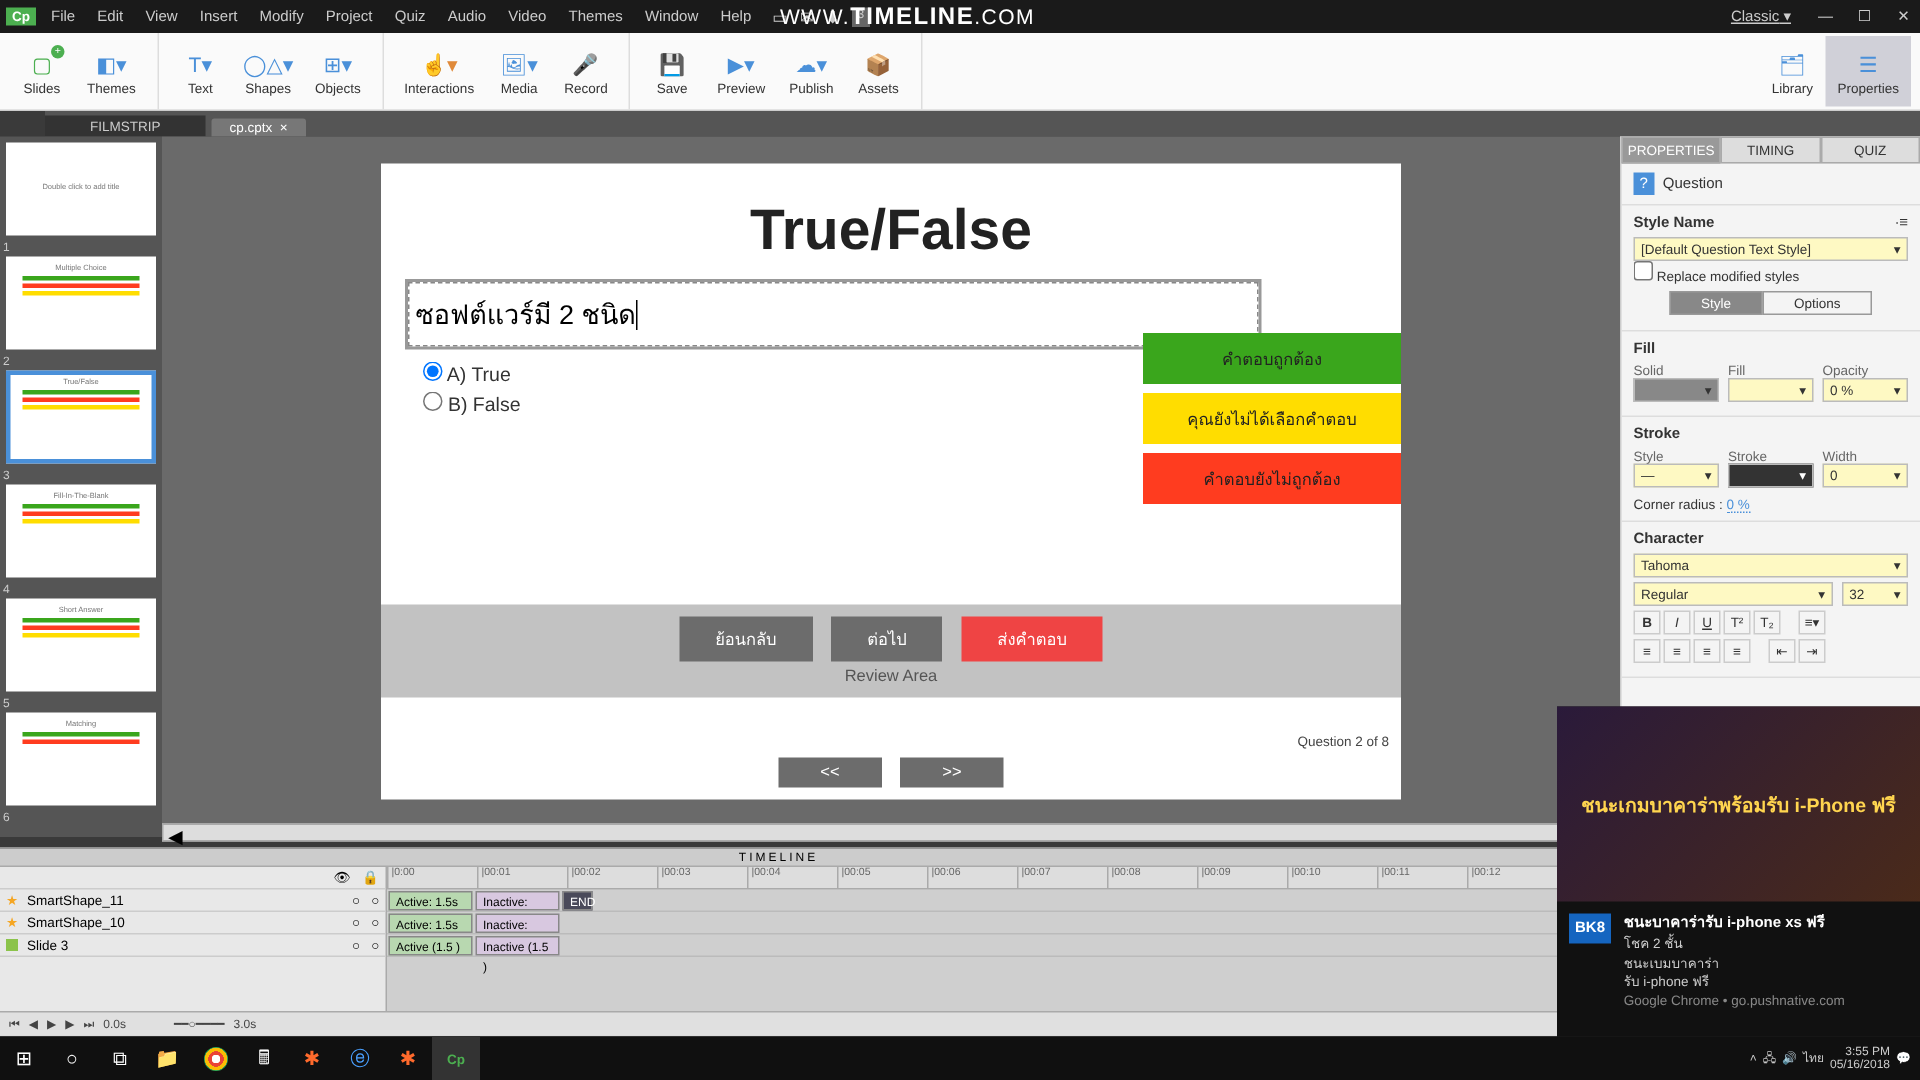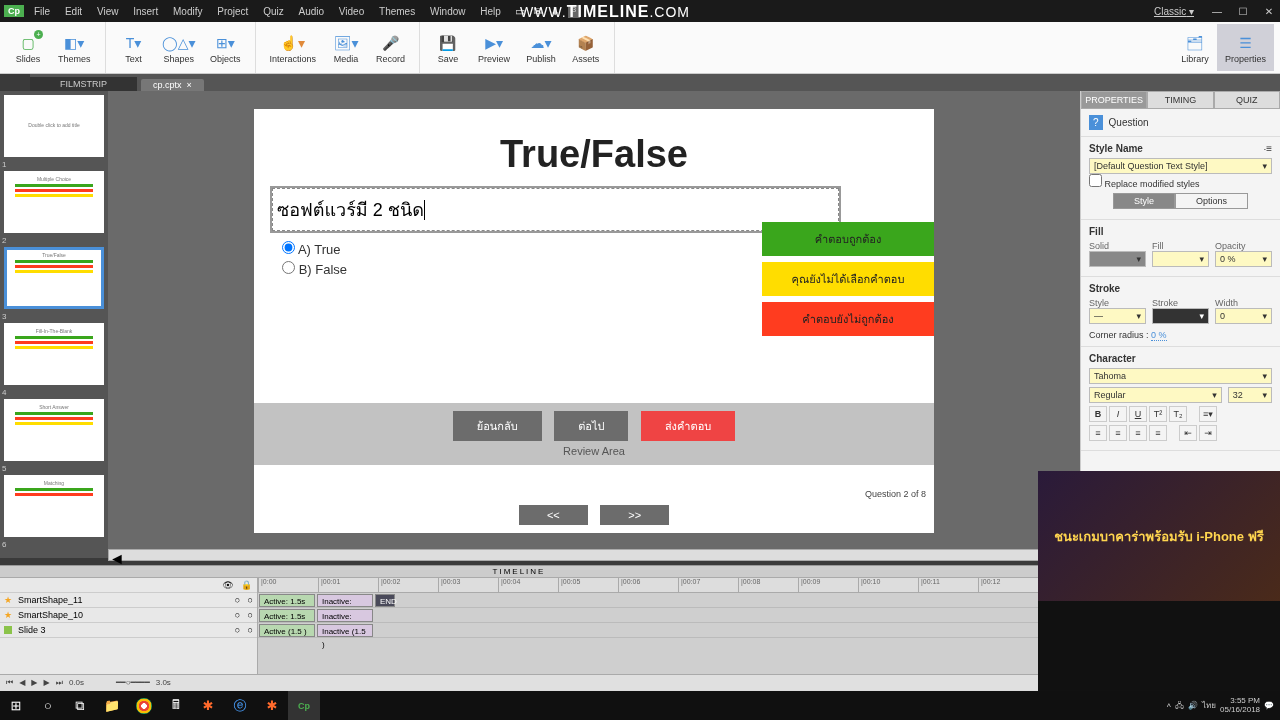--- a/index.html
+++ b/index.html
@@ -489,20 +489,28 @@
     <span>0.0s</span>
     <span style="flex:0 0 20px"></span>
     <span>━━○━━━━</span>
     <span>3.0s</span>
   </div>
 </div>
 
 <div class="ad">
   <div class="ad-img">ชนะเกมบาคาร่าพร้อมรับ
 i-Phone ฟรี</div>
+  <div class="ad-body">
+    <span class="bk">BK8</span>
+    <div style="display:inline-block;vertical-align:top">
+      <b>ชนะบาคาร่ารับ i-phone xs ฟรี</b><br>
+      <span>โชค 2 ชั้น</span><br><span>ชนะเบมบาคาร่า</span><br><span>รับ i-phone ฟรี</span><br>
+      <span style="color:#888">Google Chrome • go.pushnative.com</span>
+    </div>
+  </div>
 </div>
 
 <div class="statusbar">C:\Users\Kew\Desktop\cp.cptx</div>
 
 <div class="taskbar">
   <div class="tb-item">⊞</div>
   <div class="tb-item">○</div>
   <div class="tb-item">⧉</div>
   <div class="tb-item">📁</div>
   <div class="tb-item">

